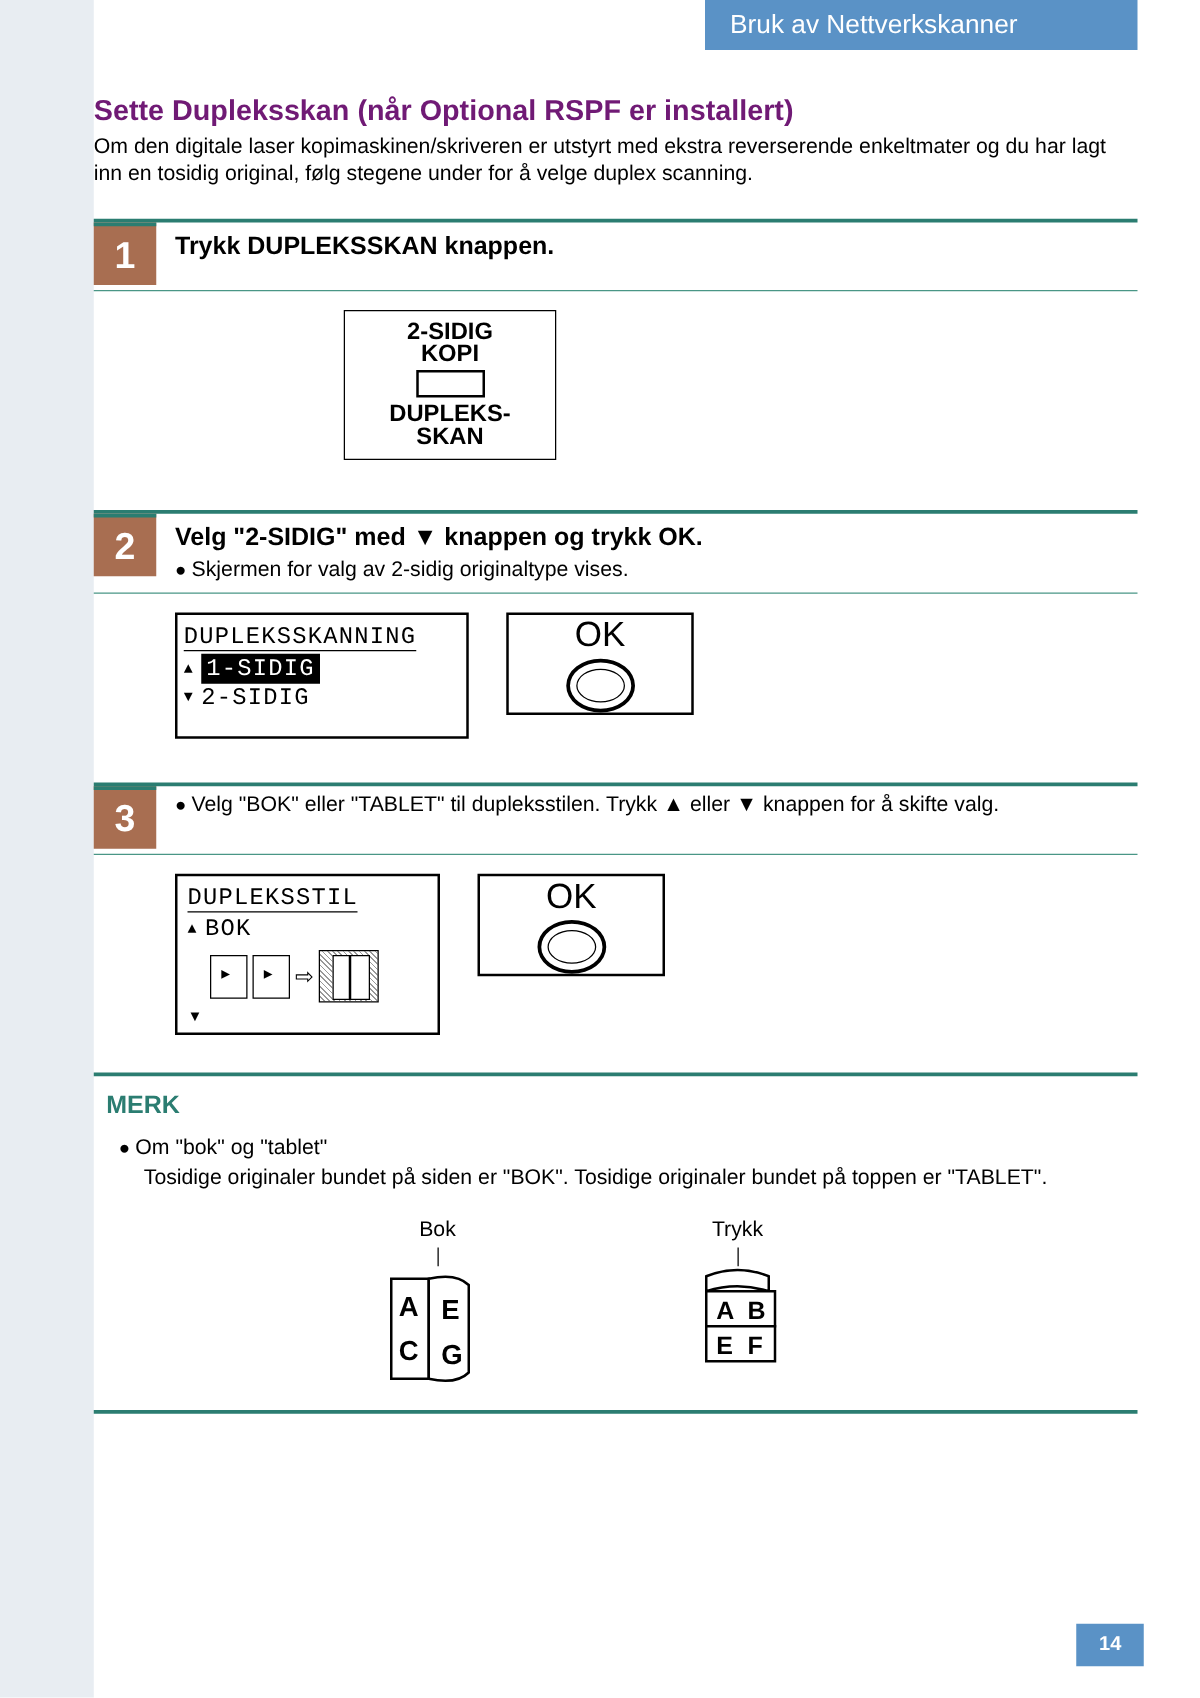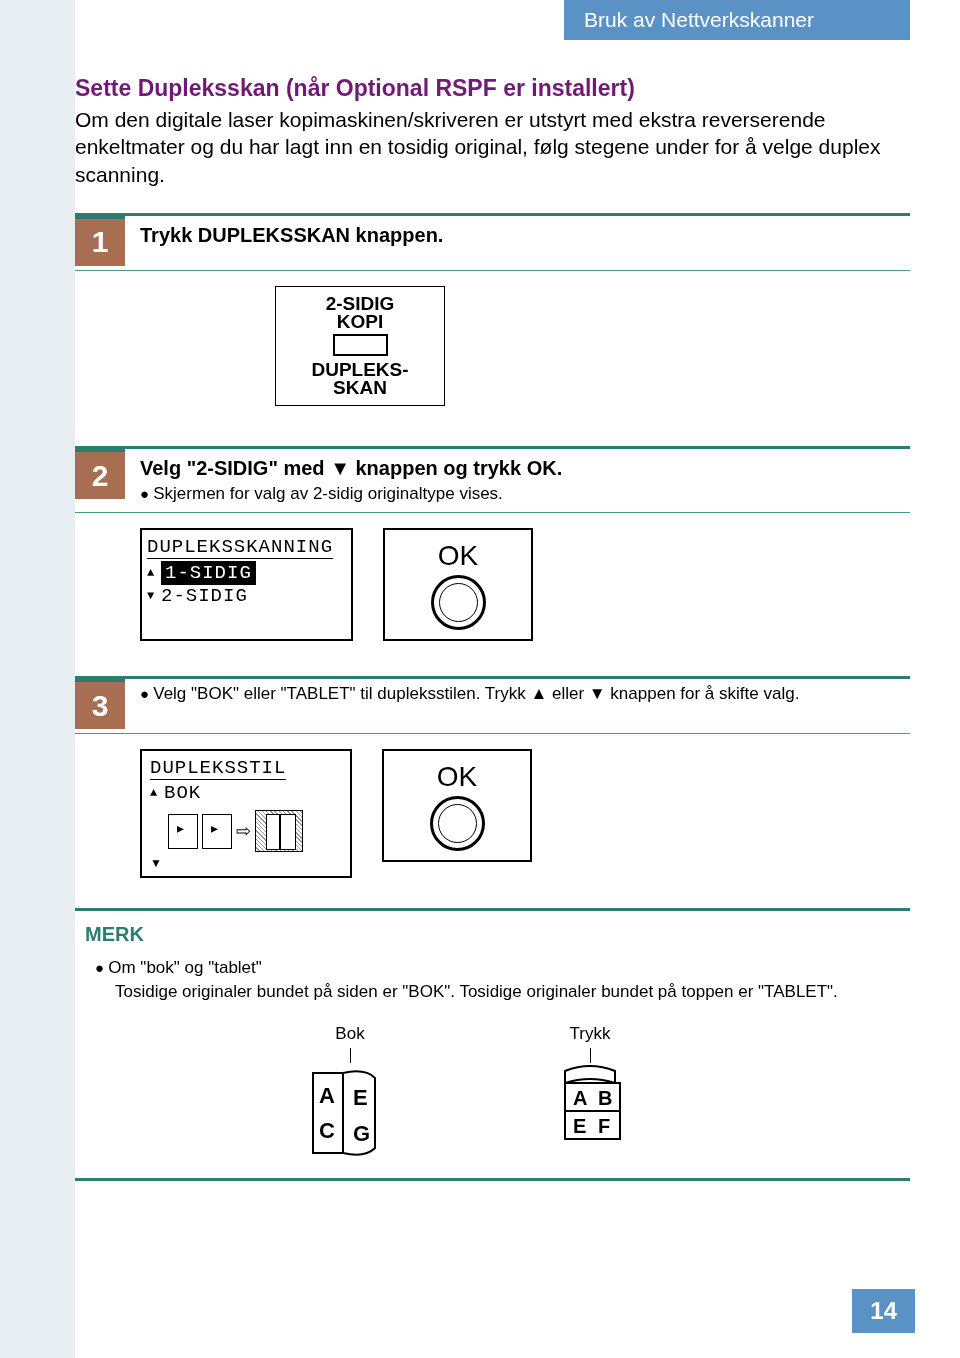--- a/index.html
+++ b/index.html
@@ -37,21 +37,21 @@
       position: relative;
     }
     .section-title {
       color: #701a75;
       font-size: 23px;
       font-weight: bold;
       margin-top: 0;
       margin-bottom: 4px;
     }
     .intro-text {
-      font-size: 21px;
+      font-size: 17px;
       line-height: 1.3;
       margin-bottom: 25px;
     }
     .step {
       margin-bottom: 20px;
     }
     .step-divider {
       border-top: 3px solid #2b7d71;
       margin-bottom: 5px;
     }
@@ -94,21 +94,21 @@
       font-size: 15px;
     }
     .display-container {
       margin-left: 65px;
       margin-top: 15px;
       display: flex;
       gap: 30px;
     }
     .lcd-box {
       border: 2px solid #000;
-      width: 213px;
+      width: 235px;
       padding: 6px 5px 20px 5px;
       background: #fff;
     }
     .lcd-title {
       font-family: "Courier New", monospace;
       font-size: 19px;
       letter-spacing: 1px;
       border-bottom: 1px solid #000;
       margin-bottom: 2px;
       padding-bottom: 0px;
@@ -127,21 +127,21 @@
       padding: 1px 4px;
     }
     .arrow-indicator {
       font-size: 12px;
       width: 14px;
       display: inline-block;
     }
     .ok-box {
       border: 2px solid #000;
       width: 150px;
-      height: 113px;
+      height: 82px;
       display: flex;
       flex-direction: column;
       align-items: center;
       justify-content: center;
       background: #fff;
     }
     .ok-text {
       font-family: Arial, Helvetica, sans-serif;
       font-size: 28px;
       font-weight: normal;
@@ -297,21 +297,21 @@
     }
     .bok-svg, .tablet-svg {
       display: block;
     }
     .page-number {
       position: absolute;
       bottom: 25px;
       right: 45px;
       background: #5a92c6;
       color: #fff;
-      font-size: 24px;
+      font-size: 16px;
       font-weight: bold;
       padding: 8px 18px;
     }
   </style>
 </head>
 <body>
 
 <div class="left-column"></div>
 
 <div class="content">

